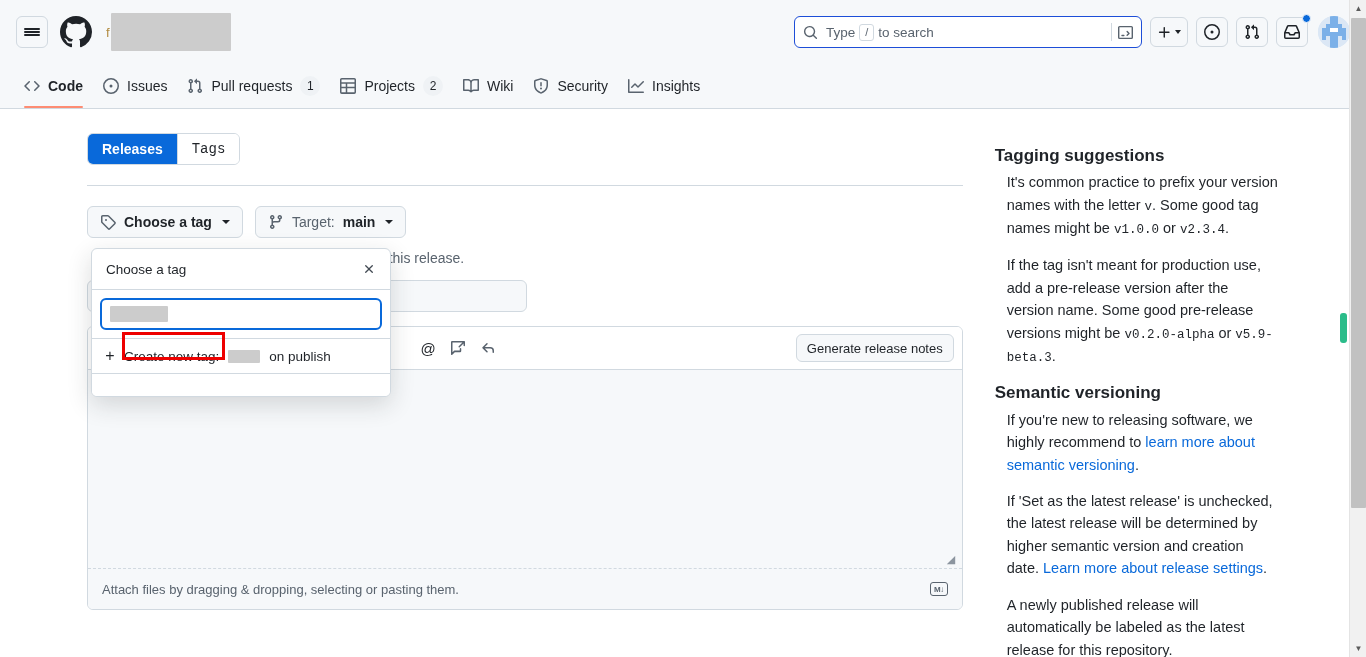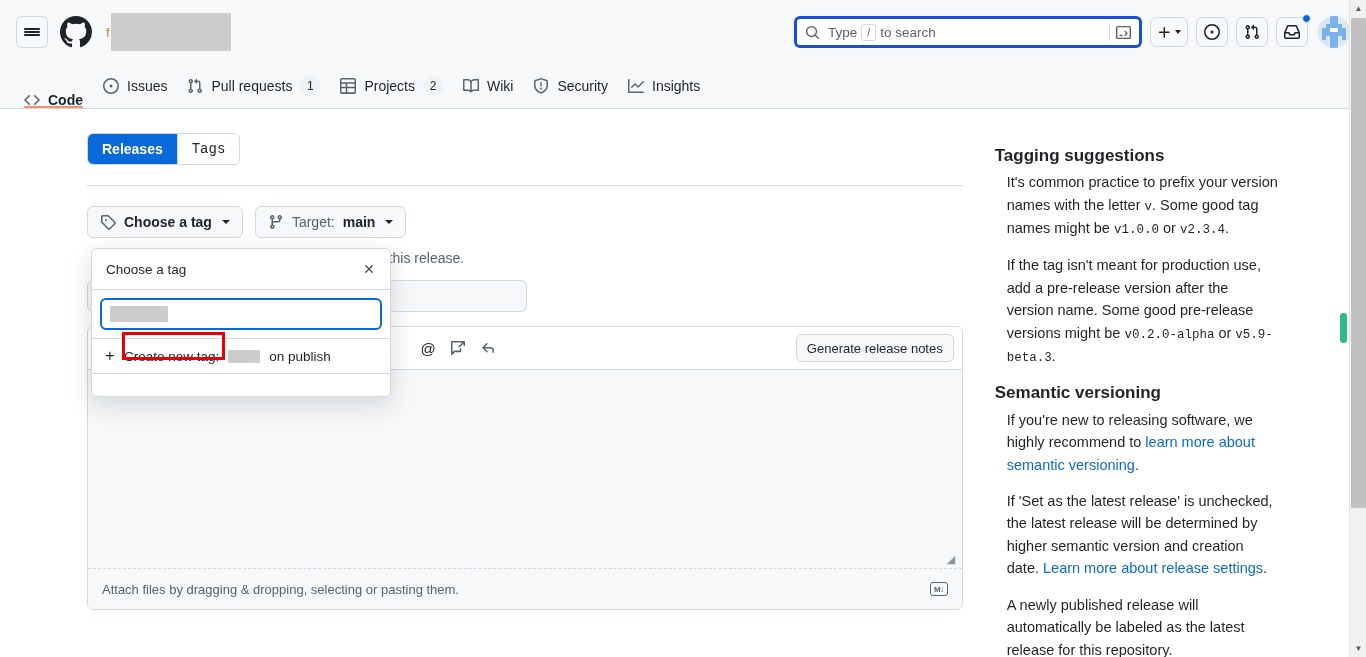--- a/index.html
+++ b/index.html
@@ -81,21 +81,21 @@
   .repo-prefix {
     color: #b08a3e; font-size: 13px; margin-right: 1px;
   }
 
   .header-right {
     margin-left: auto;
     display: flex; align-items: center; gap: 8px;
   }
   .search-box {
     width: 348px; height: 32px;
-    border: 3px solid #1d4ed8;
+    border: 1px solid #1d4ed8;
     border-radius: 6px;
     background: #ffffff;
     display: flex; align-items: center;
     padding: 0 8px;
     cursor: text;
   }
   .search-box .s-icon { color: #59636e; display: flex; margin-right: 8px; }
   .search-placeholder {
     color: #59636e; font-size: 13.5px;
     display: flex; align-items: center; gap: 4px;
@@ -152,21 +152,21 @@
   }
   .nav-item {
     display: flex; align-items: center; gap: 8px;
     height: 44px; padding: 0 8px;
     font-size: 14px; color: #1f2328;
     cursor: pointer;
     position: relative;
     white-space: nowrap;
   }
   .nav-item .nav-ico { color: #59636e; display: flex; align-items: center; }
-  .nav-item.active { font-weight: 600; align-items: flex-end; }
+  .nav-item.active { font-weight: 600; }
   .nav-item.active::after {
     content: ""; position: absolute;
     left: 8px; right: 8px; bottom: 0;
     height: 2px; background: #fd8c73; border-radius: 2px;
   }
   .nav-badge {
     display: inline-flex; align-items: center; justify-content: center;
     min-width: 20px; height: 20px; padding: 0 6px;
     background: #eff2f5; border-radius: 20px;
     font-size: 12px; color: #1f2328; line-height: 1;

